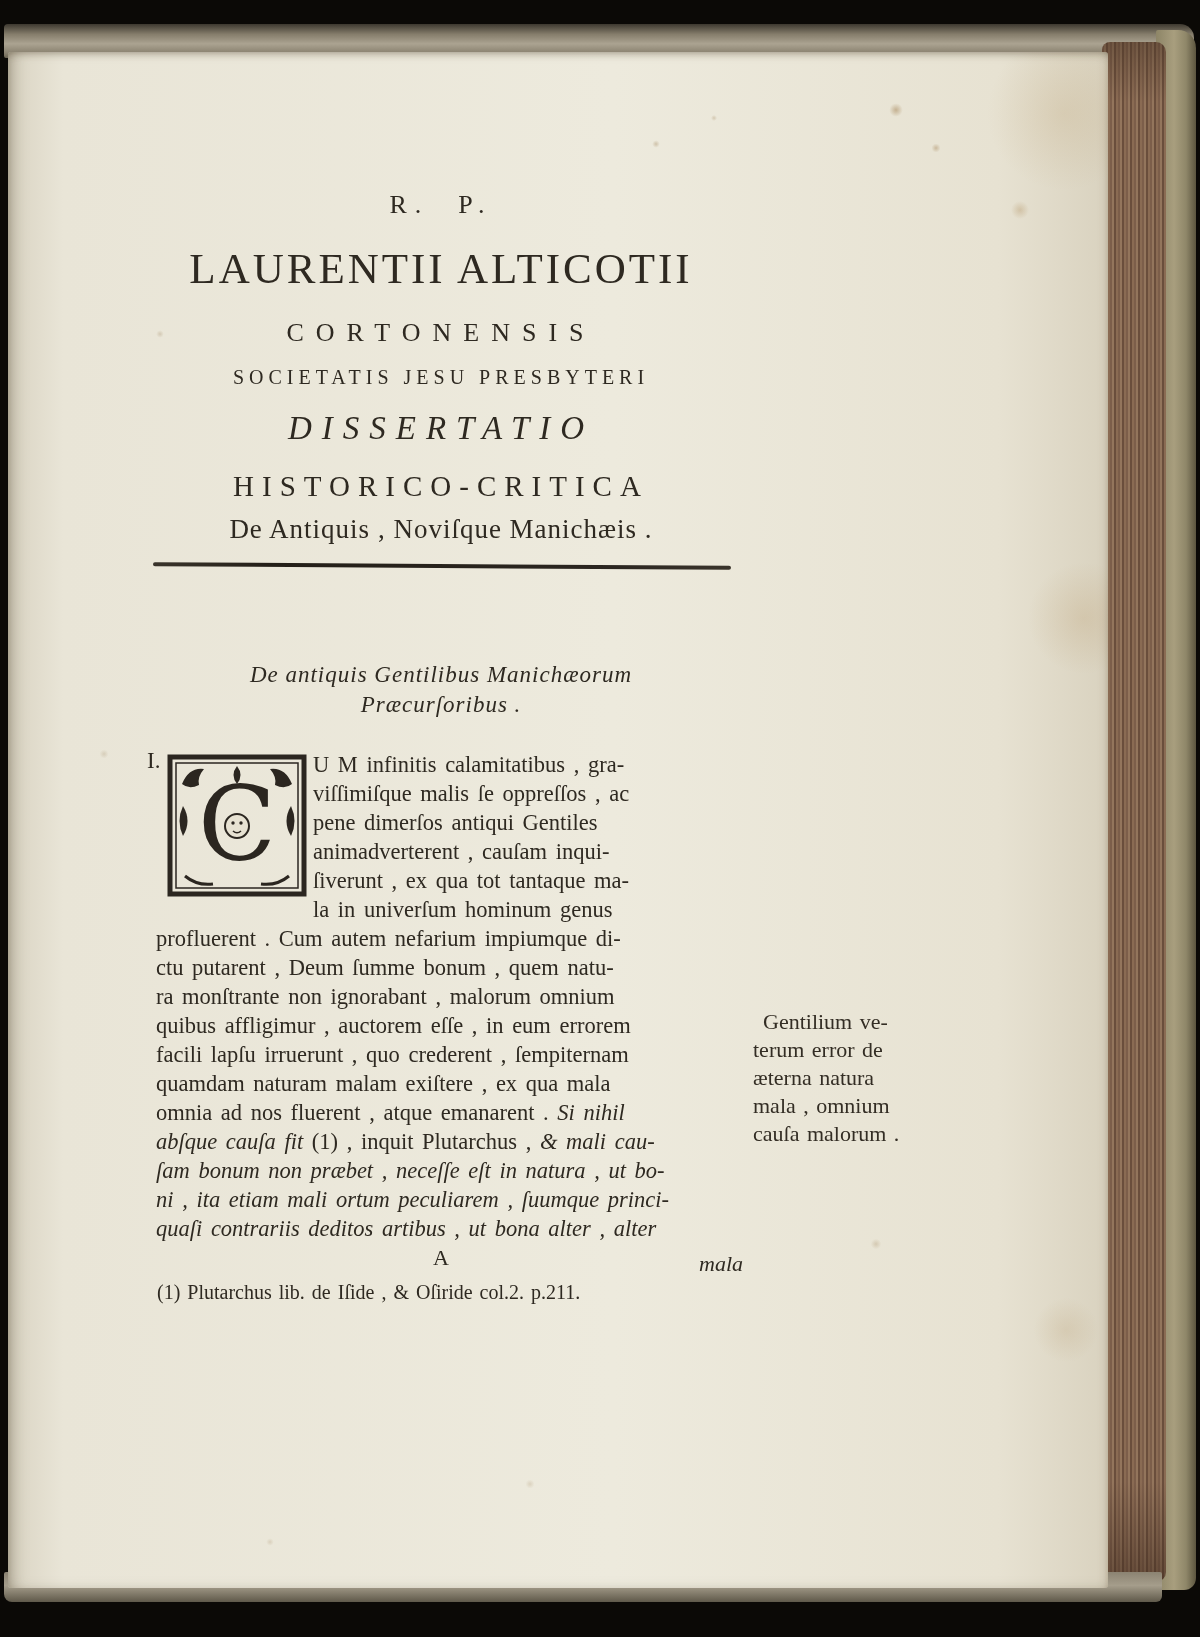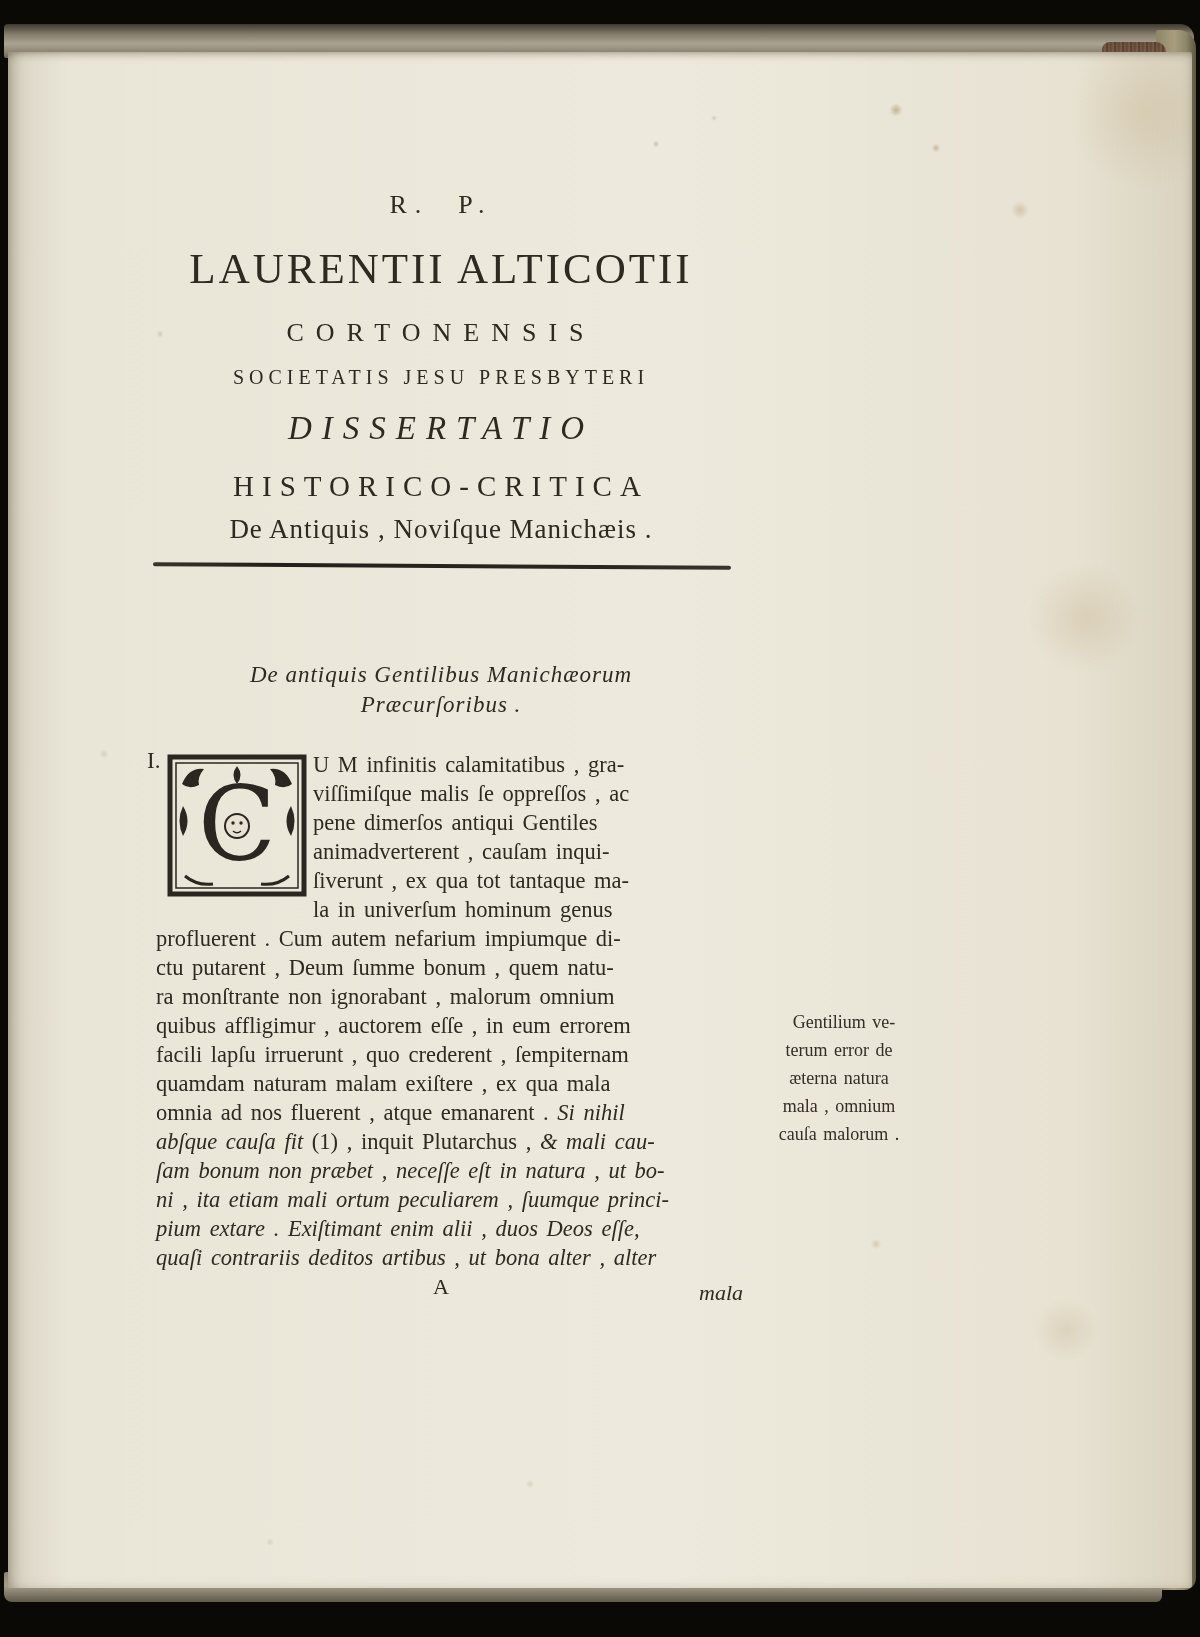--- a/index.html
+++ b/index.html
@@ -31,21 +31,21 @@
     border-radius:8px 10px 10px 4px;
   }
   .bottom-edge{
     position:absolute;left:4px;top:1572px;width:1158px;height:30px;
     background:linear-gradient(180deg,#8b8372,#a59d8b 45%,#5f594a);
     border-radius:2px 2px 6px 8px;
   }
 
   
   .page{
-    position:absolute;left:8px;top:52px;width:1184px;height:1536px;
+    position:absolute;left:8px;top:52px;width:1100px;height:1536px;
     background:
       radial-gradient(circle 9px at 888px 58px, rgba(146,106,52,.42), rgba(0,0,0,0) 75%),
       radial-gradient(circle 6px at 928px 96px, rgba(146,106,52,.35), rgba(0,0,0,0) 75%),
       radial-gradient(circle 12px at 1012px 158px, rgba(160,120,62,.28), rgba(0,0,0,0) 75%),
       radial-gradient(circle 5px at 648px 92px, rgba(140,104,54,.30), rgba(0,0,0,0) 75%),
       radial-gradient(circle 4px at 706px 66px, rgba(140,104,54,.25), rgba(0,0,0,0) 75%),
       radial-gradient(circle 5px at 152px 282px, rgba(130,98,50,.22), rgba(0,0,0,0) 75%),
       radial-gradient(circle 6px at 96px 702px, rgba(130,98,50,.18), rgba(0,0,0,0) 75%),
       radial-gradient(circle 80px at 1076px 566px, rgba(175,138,84,.20), rgba(0,0,0,0) 70%),
       radial-gradient(circle 46px at 1058px 1278px, rgba(170,134,80,.16), rgba(0,0,0,0) 70%),
@@ -89,21 +89,21 @@
   .bl.ind{margin-left:178px;}
   .it{font-style:italic;}
   .catchrow{position:relative;height:30px;margin-top:2px;font-size:22px;}
   .sig{display:block;text-align:center;}
   .catch{position:absolute;right:4px;top:6px;font-style:italic;font-size:22px;}
   .footnote{margin-top:6px;margin-left:22px;font-size:20px;word-spacing:2px;white-space:nowrap;}
 
   
   .margin-note{
     position:absolute;left:745px;top:956px;width:172px;
-    font-size:18px;line-height:28px;color:#332d24;word-spacing:2px;text-align:center;
+    font-size:22px;line-height:28px;color:#332d24;word-spacing:2px;
   }
   .mn-line{white-space:nowrap;}
   .mn-line:first-child{text-indent:10px;}
 </style>
 </head>
 <body>
 
 <div class="scene">
   <div class="top-edge"></div>
   <div class="cover-edge"></div>
@@ -157,28 +157,28 @@
         <div class="bl"><span>profluerent . Cum autem nefarium impiumque di-</span></div>
         <div class="bl"><span>ctu putarent , Deum ſumme bonum , quem natu-</span></div>
         <div class="bl"><span>ra monſtrante non ignorabant , malorum omnium</span></div>
         <div class="bl"><span>quibus affligimur , auctorem eſſe , in eum errorem</span></div>
         <div class="bl"><span>facili lapſu irruerunt , quo crederent , ſempiternam</span></div>
         <div class="bl"><span>quamdam naturam malam exiſtere , ex qua mala</span></div>
         <div class="bl"><span>omnia ad nos fluerent , atque emanarent . </span><span class="it">Si nihil</span></div>
         <div class="bl"><span class="it">abſque cauſa fit </span><span>(1) , inquit Plutarchus , </span><span class="it">&amp; mali cau-</span></div>
         <div class="bl"><span class="it">ſam bonum non præbet , neceſſe eſt in natura , ut bo-</span></div>
         <div class="bl"><span class="it">ni , ita etiam mali ortum peculiarem , ſuumque princi-</span></div>
-        <div class="bl"><span class="it">pium extare . Exiſtimant enim alii , duos Deos eſſe,</span></div>
         <div class="bl"><span class="it">quaſi contrariis deditos artibus , ut bona alter , alter</span></div>
 
         <div class="catchrow">
           <span class="sig">A</span>
           <span class="catch">mala</span>
         </div>
 
+        <div class="footnote">(1) Plutarchus lib. de Iſide , &amp; Oſiride col.2. p.211.</div>
       </div>
     </div>
 
     <div class="margin-note">
       <div class="mn-line">Gentilium ve-</div>
       <div class="mn-line">terum error de</div>
       <div class="mn-line">æterna natura</div>
       <div class="mn-line">mala , omnium</div>
       <div class="mn-line">cauſa malorum .</div>
     </div>

